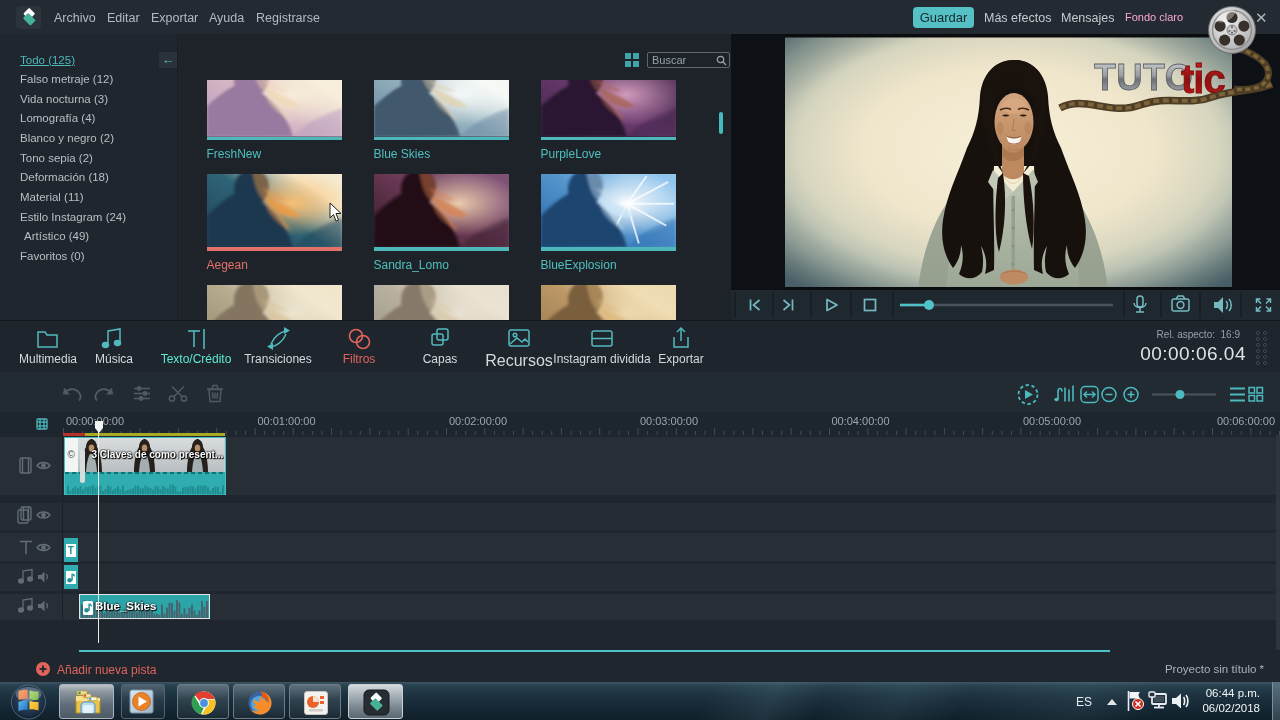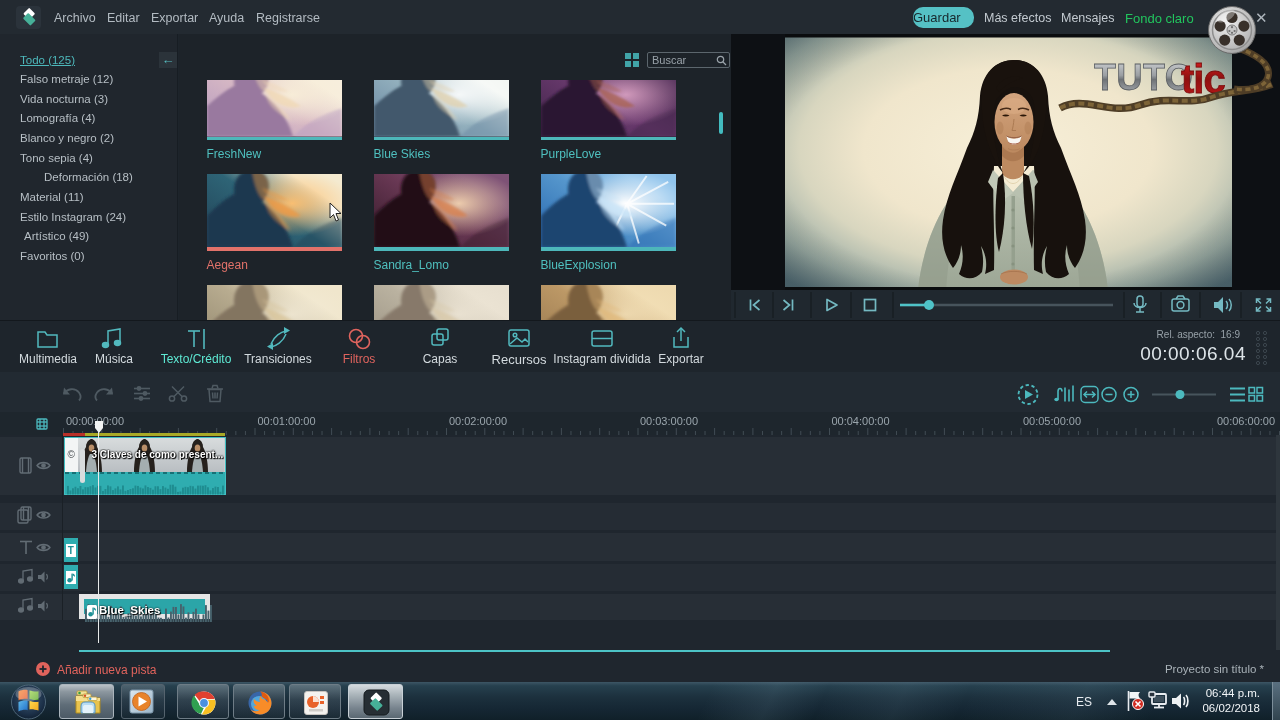--- a/index.html
+++ b/index.html
@@ -17,35 +17,35 @@
       <svg width="25" height="23" viewBox="0 0 25 23">
         <rect x="9" y="3.5" width="8.4" height="8.4" rx="1" fill="#ffffff" transform="rotate(45 13.2 7.7)"></rect>
         <rect x="8" y="9.5" width="10.6" height="7.6" rx="1" fill="#46b098" transform="rotate(45 13.3 13.3)"></rect>
       </svg>
     </div>
     <div class="abs" style="left:54px;top:11px;color:#b3bbc2;font-size:12.5px;">Archivo</div>
     <div class="abs" style="left:107px;top:11px;color:#b3bbc2;font-size:12.5px;">Editar</div>
     <div class="abs" style="left:151px;top:11px;color:#b3bbc2;font-size:12.5px;">Exportar</div>
     <div class="abs" style="left:209px;top:11px;color:#b3bbc2;font-size:12.5px;">Ayuda</div>
     <div class="abs" style="left:256px;top:11px;color:#b3bbc2;font-size:12.5px;">Registrarse</div>
-    <div class="abs" style="left:913px;top:7px;width:61px;height:21px;background:#55c1c5;border-radius:10px;color:#17272c;font-size:13px;text-align:left;line-height:21px;">Guardar</div>
+    <div class="abs" style="left:913px;top:7px;width:61px;height:21px;background:#55c1c5;border-radius:4px;color:#17272c;font-size:13px;text-align:center;line-height:21px;">Guardar</div>
     <div class="abs" style="left:984px;top:11px;color:#c3cad0;font-size:12.5px;">Más efectos</div>
     <div class="abs" style="left:1061px;top:11px;color:#c3cad0;font-size:12.5px;">Mensajes</div>
-    <div class="abs" style="left:1125px;top:11px;color:#22c55e;font-size:13px;">Fondo claro</div>
+    <div class="abs" style="left:1125px;top:11px;color:#f9a8d4;font-size:11px;">Fondo claro</div>
     <div class="abs" style="left:1255px;top:9px;color:#aeb6bd;font-size:15px;">✕</div>
   </div>
 
   <div class="abs" id="sidebar" style="left:0;top:34px;width:178px;height:286px;background:#20262d;border-right:1px solid #171d23;">
     <div class="abs" style="left:20px;top:20px;color:#4db8bb;font-size:11.5px;text-decoration:underline;">Todo (125)</div>
     <div class="abs" style="left:20px;top:39px;color:#b7bfc5;font-size:11.5px;">Falso metraje (12)</div>
     <div class="abs" style="left:20px;top:59px;color:#b7bfc5;font-size:11.5px;">Vida nocturna (3)</div>
     <div class="abs" style="left:20px;top:78px;color:#b7bfc5;font-size:11.5px;">Lomografía (4)</div>
     <div class="abs" style="left:20px;top:98px;color:#b7bfc5;font-size:11.5px;">Blanco y negro (2)</div>
-    <div class="abs" style="left:20px;top:118px;color:#b7bfc5;font-size:11.5px;">Tono sepia (4)</div>
-    <div class="abs" style="left:20px;top:137px;color:#b7bfc5;font-size:11.5px;margin-left:24px;">Deformación (18)</div>
+    <div class="abs" style="left:20px;top:118px;color:#b7bfc5;font-size:11.5px;">Tono sepia (2)</div>
+    <div class="abs" style="left:20px;top:137px;color:#b7bfc5;font-size:11.5px;">Deformación (18)</div>
     <div class="abs" style="left:20px;top:157px;color:#b7bfc5;font-size:11.5px;">Material (11)</div>
     <div class="abs" style="left:20px;top:177px;color:#b7bfc5;font-size:11.5px;">Estilo Instagram (24)</div>
     <div class="abs" style="left:24px;top:196px;color:#b7bfc5;font-size:11.5px;">Artístico (49)</div>
     <div class="abs" style="left:20px;top:216px;color:#b7bfc5;font-size:11.5px;">Favoritos (0)</div>
     <div class="abs" style="left:159px;top:18px;width:18px;height:16px;background:#2b333a;color:#56bcc0;font-size:13px;text-align:center;line-height:15px;">←</div>
   </div>
 
   <div class="abs" id="gridpanel" style="left:179px;top:34px;width:552px;height:286px;background:#1d2329;">
 
     <svg class="abs" style="left:446px;top:19px;" width="15" height="15" viewBox="0 0 15 15">
@@ -575,21 +575,21 @@
         <line x1="681" y1="8" x2="681" y2="20"></line>
         <path d="M677,11 L681,7 L685,11"></path>
       </g>
     </svg>
     <div class="abs" style="left:8px;top:31px;width:80px;text-align:center;color:#d3dade;font-size:12px;">Multimedia</div>
     <div class="abs" style="left:74px;top:31px;width:80px;text-align:center;color:#d3dade;font-size:12px;">Música</div>
     <div class="abs" style="left:146px;top:31px;width:100px;text-align:center;color:#5eead4;font-size:12px;">Texto/Crédito</div>
     <div class="abs" style="left:228px;top:31px;width:100px;text-align:center;color:#d3dade;font-size:12px;">Transiciones</div>
     <div class="abs" style="left:319px;top:31px;width:80px;text-align:center;color:#e0645e;font-size:12px;">Filtros</div>
     <div class="abs" style="left:400px;top:31px;width:80px;text-align:center;color:#d3dade;font-size:12px;">Capas</div>
-    <div class="abs" style="left:479px;top:31px;width:80px;text-align:center;color:#d3dade;font-size:13px;">Recursos</div>
+    <div class="abs" style="left:479px;top:31px;width:80px;text-align:center;color:#d3dade;font-size:16px;">Recursos</div>
     <div class="abs" style="left:552px;top:31px;width:100px;text-align:center;color:#d3dade;font-size:12px;">Instagram dividida</div>
     <div class="abs" style="left:641px;top:31px;width:80px;text-align:center;color:#d3dade;font-size:12px;">Exportar</div>
     <div class="abs" style="left:1146px;top:8px;width:94px;color:#97a1a8;font-size:10px;text-align:right;">Rel. aspecto:&nbsp; 16:9</div>
     <div class="abs" style="left:1130px;top:22px;width:116px;color:#dde4e8;font-size:19px;text-align:right;letter-spacing:0.5px;">00:00:06.04</div>
     <svg class="abs" style="left:1254px;top:9px;" width="16" height="36" viewBox="0 0 16 36">
       <g fill="none" stroke="#3c464e" stroke-width="1">
         <circle cx="4" cy="3" r="1.6"></circle>
           <circle cx="11" cy="3" r="1.6"></circle>
         <circle cx="4" cy="9" r="1.6"></circle>
           <circle cx="11" cy="9" r="1.6"></circle>
@@ -1019,21 +1019,21 @@
     <div class="abs" style="left:63.5px;top:129.5px;width:14.5px;height:24px;background:#2fadb0;">
       <div class="abs" style="left:2px;top:6px;width:10.5px;height:13px;background:#ffffff;">
           <svg width="10.5" height="13" viewBox="0 0 10.5 13" style="position:absolute;left:0;top:0;">
             <circle cx="3.6" cy="9.3" r="2.3" fill="#1f9196"></circle>
             <rect x="5.4" y="2.6" width="1.4" height="7" fill="#1f9196"></rect>
             <path d="M6.8,2.6 C8.4,3.2 9.2,4.4 9,6 C8.4,5 7.6,4.6 6.8,4.4 Z" fill="#1f9196"></path>
           </svg>
         </div>
     </div>
 
-    <div class="abs" style="left:79px;top:159px;width:131px;height:25px;background:#2ba5a8;border:5px solid #e5e5e5;">
+    <div class="abs" style="left:79px;top:159px;width:131px;height:25px;background:#2ba5a8;border:1px solid #e5e5e5;">
       <svg class="abs" style="left:0;top:0;" width="129" height="23" viewBox="0 0 129 23">
         <g id="wf2" fill="#47626c">
             <rect x="1" y="9.814695324662466" width="1.9" height="13.185304675337534"></rect>
             <rect x="3.5" y="5.036307999415467" width="1.9" height="17.963692000584533"></rect>
             <rect x="6" y="7.901990773576308" width="1.9" height="15.098009226423692"></rect>
             <rect x="8.5" y="5.5889217884228195" width="1.9" height="17.41107821157718"></rect>
             <rect x="11" y="15.61869564914084" width="1.9" height="7.381304350859161"></rect>
             <rect x="13.5" y="7.206119046176839" width="1.9" height="15.79388095382316"></rect>
             <rect x="16" y="16.134180007099257" width="1.9" height="6.865819992900742"></rect>
             <rect x="18.5" y="11.916184610648166" width="1.9" height="11.083815389351834"></rect>

